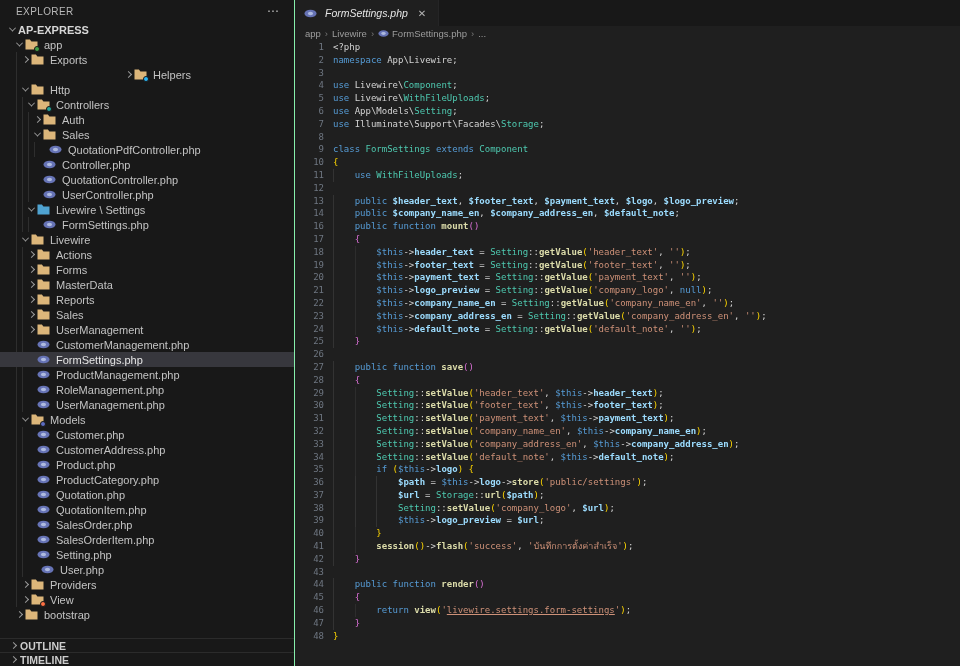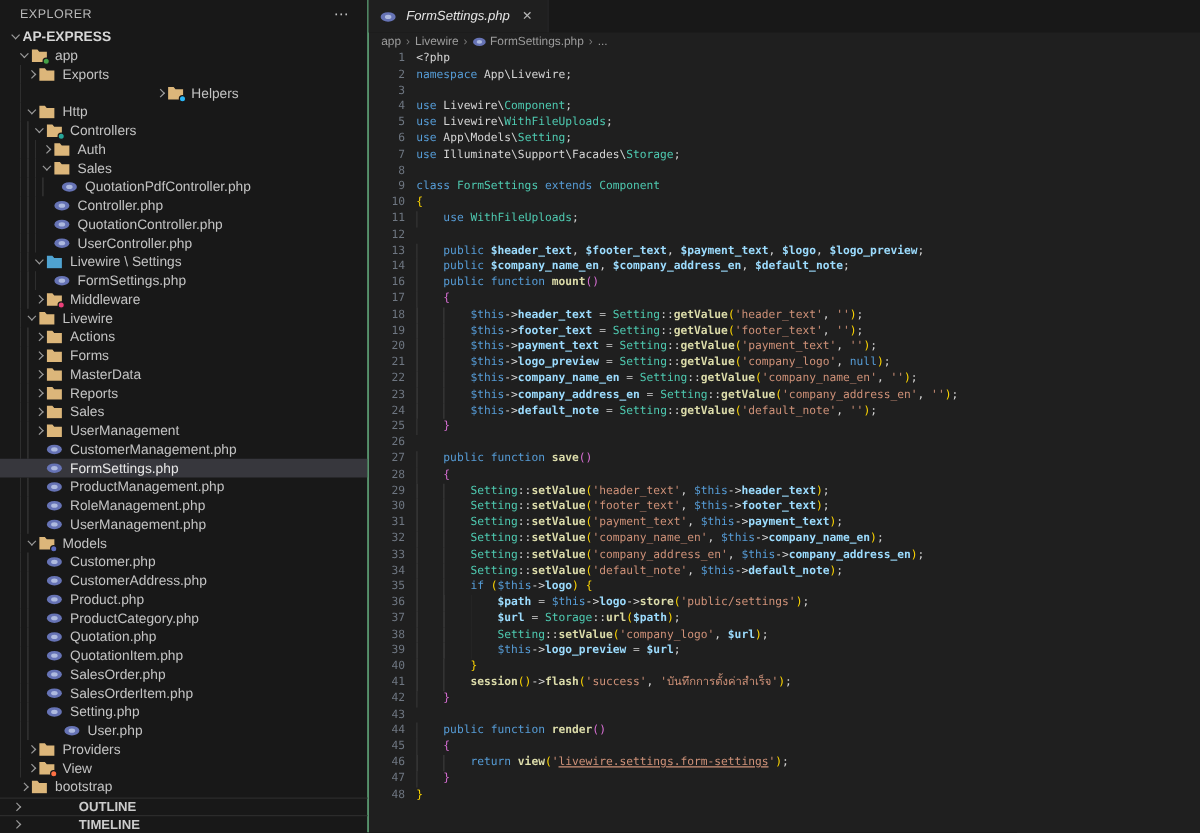--- a/index.html
+++ b/index.html
@@ -15,21 +15,21 @@
   .tree { flex:1 1 auto; overflow:hidden; }
   .row { height:15px; display:flex; align-items:center; color:#c3c3c3; cursor:pointer; background-repeat:no-repeat; }
   .row.sel { background-color:#37373d; color:#e6e6e6; }
   .cvslot { width:12px; min-width:12px; display:flex; align-items:center; justify-content:center; }
   .cv { display:inline-block; width:5px; height:5px; border-right:1.2px solid #9a9a9a; border-bottom:1.2px solid #9a9a9a; }
   .cv.open { transform:rotate(45deg) translate(-1px,-1px); }
   .cv.closed { transform:rotate(-45deg); }
   .ticon { width:15px; min-width:15px; height:13px; position:relative; display:flex; align-items:center; }
   .badge { position:absolute; right:0px; bottom:-1px; width:6px; height:6px; border-radius:50%; border:1px solid #181818; }
   .tlabel { margin-left:4px; white-space:nowrap; }
-  .sb-section { height:14px; border-top:1px solid #2b2b2b; display:flex; align-items:center; padding-left:6px; color:#cccccc; font-weight:bold; font-size:10.5px; flex:0 0 auto; cursor:pointer;gap:43px; }
+  .sb-section { height:14px; border-top:1px solid #2b2b2b; display:flex; align-items:center; padding-left:6px; color:#cccccc; font-weight:bold; font-size:10.5px; flex:0 0 auto; cursor:pointer; }
   .sb-section .cvslot { width:14px; }
 
   
   .editor { flex:1 1 auto; height:100%; display:flex; flex-direction:column; background:#1f1f1f; min-width:0; }
   .tabbar { height:26px; background:#181818; display:flex; flex:0 0 auto; }
   .tab { height:26px; background:#1f1f1f; display:flex; align-items:center; padding:0 9px 0 9px; border-right:1px solid #252526; cursor:pointer; }
   .tab-label { color:#e4e4e4; font-size:10.5px; font-style:italic; margin:0 7px 0 5px; white-space:nowrap; }
   .tab-close { color:#b5b5b5; font-size:10px; width:14px; text-align:center; cursor:pointer; }
   .breadcrumb { height:14px; display:flex; align-items:center; padding-left:10px; color:#9d9d9d; font-size:9.5px; flex:0 0 auto; }
   .bc-item { cursor:pointer; white-space:nowrap; }
@@ -201,32 +201,20 @@
         <div class="row" style="padding-left: 31px; background-image: repeating-linear-gradient(to right, rgb(46, 46, 46) 0px, rgb(46, 46, 46) 1px, transparent 1px, transparent 6px); background-position: 16px 0px; background-size: 13px 100%;">
           <span class="cvslot"></span>
           <span class="ticon">
             <svg width="13" height="13" viewBox="0 0 13 13">
               <ellipse cx="6.5" cy="6.5" rx="6" ry="3.8" fill="#6673b5"></ellipse>
               <ellipse cx="6.5" cy="6.5" rx="2.6" ry="1.7" fill="#aebadf"></ellipse>
             </svg>
           </span>
           <span class="tlabel">FormSettings.php</span>
         </div>
-        <div class="row" style="padding-left: 25px; background-image: repeating-linear-gradient(to right, rgb(46, 46, 46) 0px, rgb(46, 46, 46) 1px, transparent 1px, transparent 6px); background-position: 16px 0px; background-size: 7px 100%;">
-          <span class="cvslot">
-            <span class="cv closed"></span>
-          </span>
-          <span class="ticon">
-            <svg width="13" height="11" viewBox="0 0 13 11">
-              <path d="M0.5 0.5 h4.4 l1.5 1.9 h6.1 v8.1 h-12 z" fill="#dcb67a"></path>
-            </svg>
-            <span class="badge" style="background: rgb(236, 64, 122);"></span>
-          </span>
-          <span class="tlabel">Middleware</span>
-        </div>
         <div class="row" style="padding-left: 19px; background-image: repeating-linear-gradient(to right, rgb(46, 46, 46) 0px, rgb(46, 46, 46) 1px, transparent 1px, transparent 6px); background-position: 16px 0px; background-size: 1px 100%;">
           <span class="cvslot">
             <span class="cv open"></span>
           </span>
           <span class="ticon">
             <svg width="13" height="11" viewBox="0 0 13 11">
               <path d="M0.5 0.5 h4.4 l1.5 1.9 h6.1 v8.1 h-12 z" fill="#dcb67a"></path>
             </svg>
           </span>
           <span class="tlabel">Livewire</span>
@@ -442,21 +430,21 @@
         <div class="row" style="padding-left: 25px; background-image: repeating-linear-gradient(to right, rgb(46, 46, 46) 0px, rgb(46, 46, 46) 1px, transparent 1px, transparent 6px); background-position: 16px 0px; background-size: 7px 100%;">
           <span class="cvslot"></span>
           <span class="ticon">
             <svg width="13" height="13" viewBox="0 0 13 13">
               <ellipse cx="6.5" cy="6.5" rx="6" ry="3.8" fill="#6673b5"></ellipse>
               <ellipse cx="6.5" cy="6.5" rx="2.6" ry="1.7" fill="#aebadf"></ellipse>
             </svg>
           </span>
           <span class="tlabel">Setting.php</span>
         </div>
-        <div class="row" style="padding-left: 39px; background-image: repeating-linear-gradient(to right, rgb(46, 46, 46) 0px, rgb(46, 46, 46) 1px, transparent 1px, transparent 6px); background-position: 16px 0px; background-size: 7px 100%;">
+        <div class="row" style="padding-left: 29px; background-image: repeating-linear-gradient(to right, rgb(46, 46, 46) 0px, rgb(46, 46, 46) 1px, transparent 1px, transparent 6px); background-position: 16px 0px; background-size: 7px 100%;">
           <span class="cvslot"></span>
           <span class="ticon">
             <svg width="13" height="13" viewBox="0 0 13 13">
               <ellipse cx="6.5" cy="6.5" rx="6" ry="3.8" fill="#6673b5"></ellipse>
               <ellipse cx="6.5" cy="6.5" rx="2.6" ry="1.7" fill="#aebadf"></ellipse>
             </svg>
           </span>
           <span class="tlabel">User.php</span>
         </div>
         <div class="row" style="padding-left: 19px; background-image: repeating-linear-gradient(to right, rgb(46, 46, 46) 0px, rgb(46, 46, 46) 1px, transparent 1px, transparent 6px); background-position: 16px 0px; background-size: 1px 100%;">

